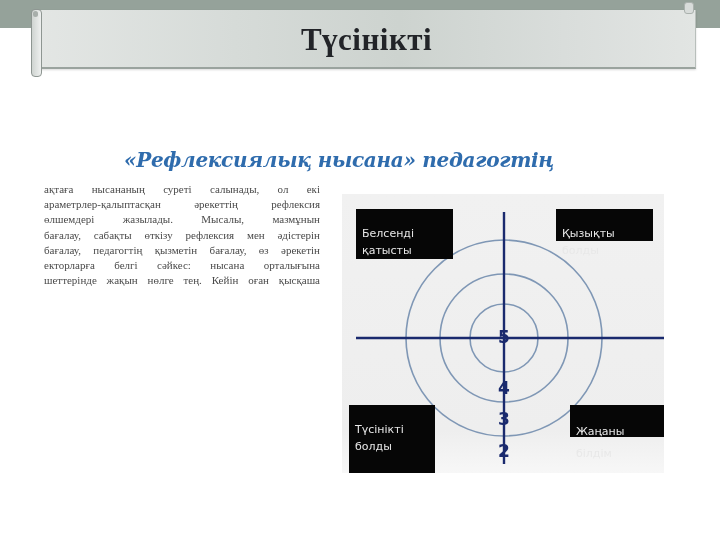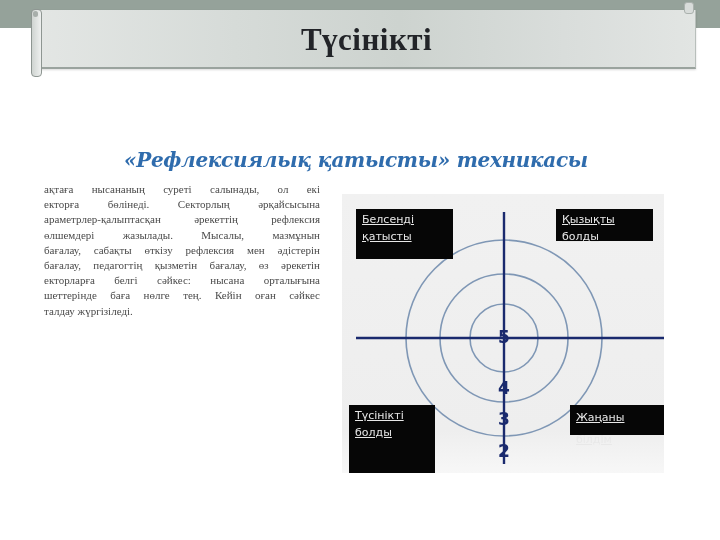--- a/index.html
+++ b/index.html
@@ -59,21 +59,21 @@
     .body-line { display: block; white-space: nowrap; overflow: hidden; text-align-last: justify; }
     .body-line.last { text-align-last: left; }
     .target-panel {
       position: absolute; left: 298px; top: 56px; width: 322px; height: 279px;
       background: linear-gradient(180deg, #f1f1f1 0%, #eeeeee 85%, #f7f7f7 100%);
     }
     .target-svg { position: absolute; left: 0; top: 0; }
     .label-box {
       position: absolute; background: #060606; color: #e8e8e8;
       font-family: "DejaVu Sans", sans-serif; font-size: 11px; line-height: 17px;
-      padding: 2px 6px; box-sizing: border-box; text-decoration: underline;
+      padding: 16px 6px; box-sizing: border-box;
     }
     .lb-tl { left: 14px; top: 15px; width: 97px; height: 50px; }
     .lb-tr { left: 214px; top: 15px; width: 97px; height: 32px; }
     .lb-bl { left: 7px; top: 211px; width: 86px; height: 68px; }
     .lb-br { left: 228px; top: 211px; width: 94px; height: 30px; line-height: 22px; }
     .num {
       position: absolute; font-family: "DejaVu Sans", sans-serif; font-weight: bold;
       font-size: 17px; color: #1a2a6e; width: 20px; text-align: center;
     }
   </style>
@@ -81,32 +81,30 @@
 <body>
 
 <div class="top-strip"></div>
 <div class="banner">
   <div class="banner-title">Түсінікті</div>
 </div>
 <div class="scroll-left"></div>
 <div class="scroll-right"></div>
 
 <div class="content-image">
-  <div class="subtitle">«Рефлексиялық қатысты» техникасы</div>
+  <div class="subtitle">«Рефлексиялық нысана» педагогтің</div>
 
   <div class="body-text">
     <span class="body-line">ақтаға нысананың суреті салынады, ол екі</span>
-    <span class="body-line">екторға бөлінеді. Секторлың әрқайсысына</span>
     <span class="body-line">араметрлер-қалыптасқан әрекеттің рефлексия</span>
     <span class="body-line">өлшемдері жазылады. Мысалы, мазмұнын</span>
     <span class="body-line">бағалау, сабақты өткізу рефлексия мен әдістерін</span>
     <span class="body-line">бағалау, педагогтің қызметін бағалау, өз әрекетін</span>
     <span class="body-line">екторларға белгі сәйкес: нысана орталығына</span>
-    <span class="body-line">шеттерінде баға нөлге тең. Кейін оған сәйкес</span>
-    <span class="body-line last">талдау жүргізіледі.</span>
+    <span class="body-line">шеттерінде жақын нөлге тең. Кейін оған қысқаша</span>
   </div>
 
   <div class="target-panel">
     <svg class="target-svg" width="322" height="279" viewBox="0 0 322 279">
       <circle cx="162" cy="144" r="98" fill="none" stroke="#7f97b5" stroke-width="1.6"></circle>
       <circle cx="162" cy="144" r="64" fill="none" stroke="#7f97b5" stroke-width="1.6"></circle>
       <circle cx="162" cy="144" r="34" fill="none" stroke="#7f97b5" stroke-width="1.6"></circle>
       <line x1="162" y1="18" x2="162" y2="270" stroke="#1a2a6e" stroke-width="2.4"></line>
       <line x1="14" y1="144" x2="322" y2="144" stroke="#1a2a6e" stroke-width="2.4"></line>
     </svg>

